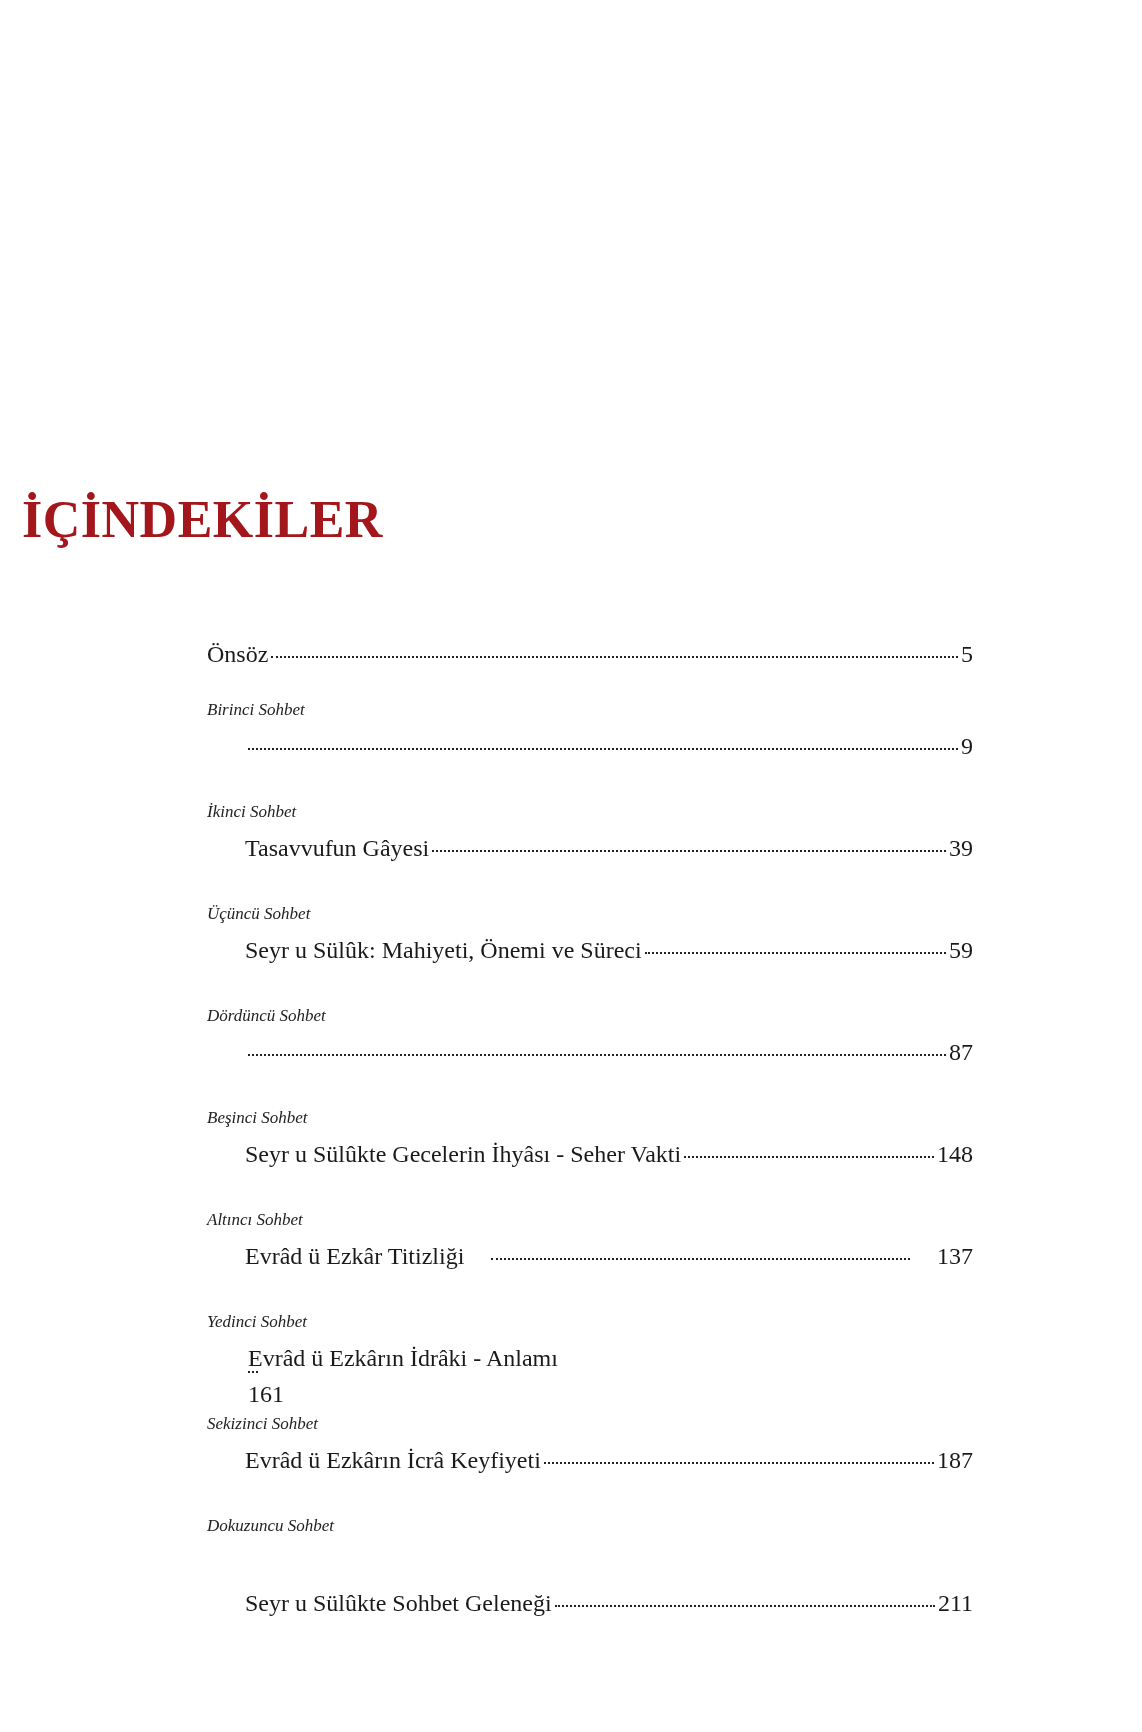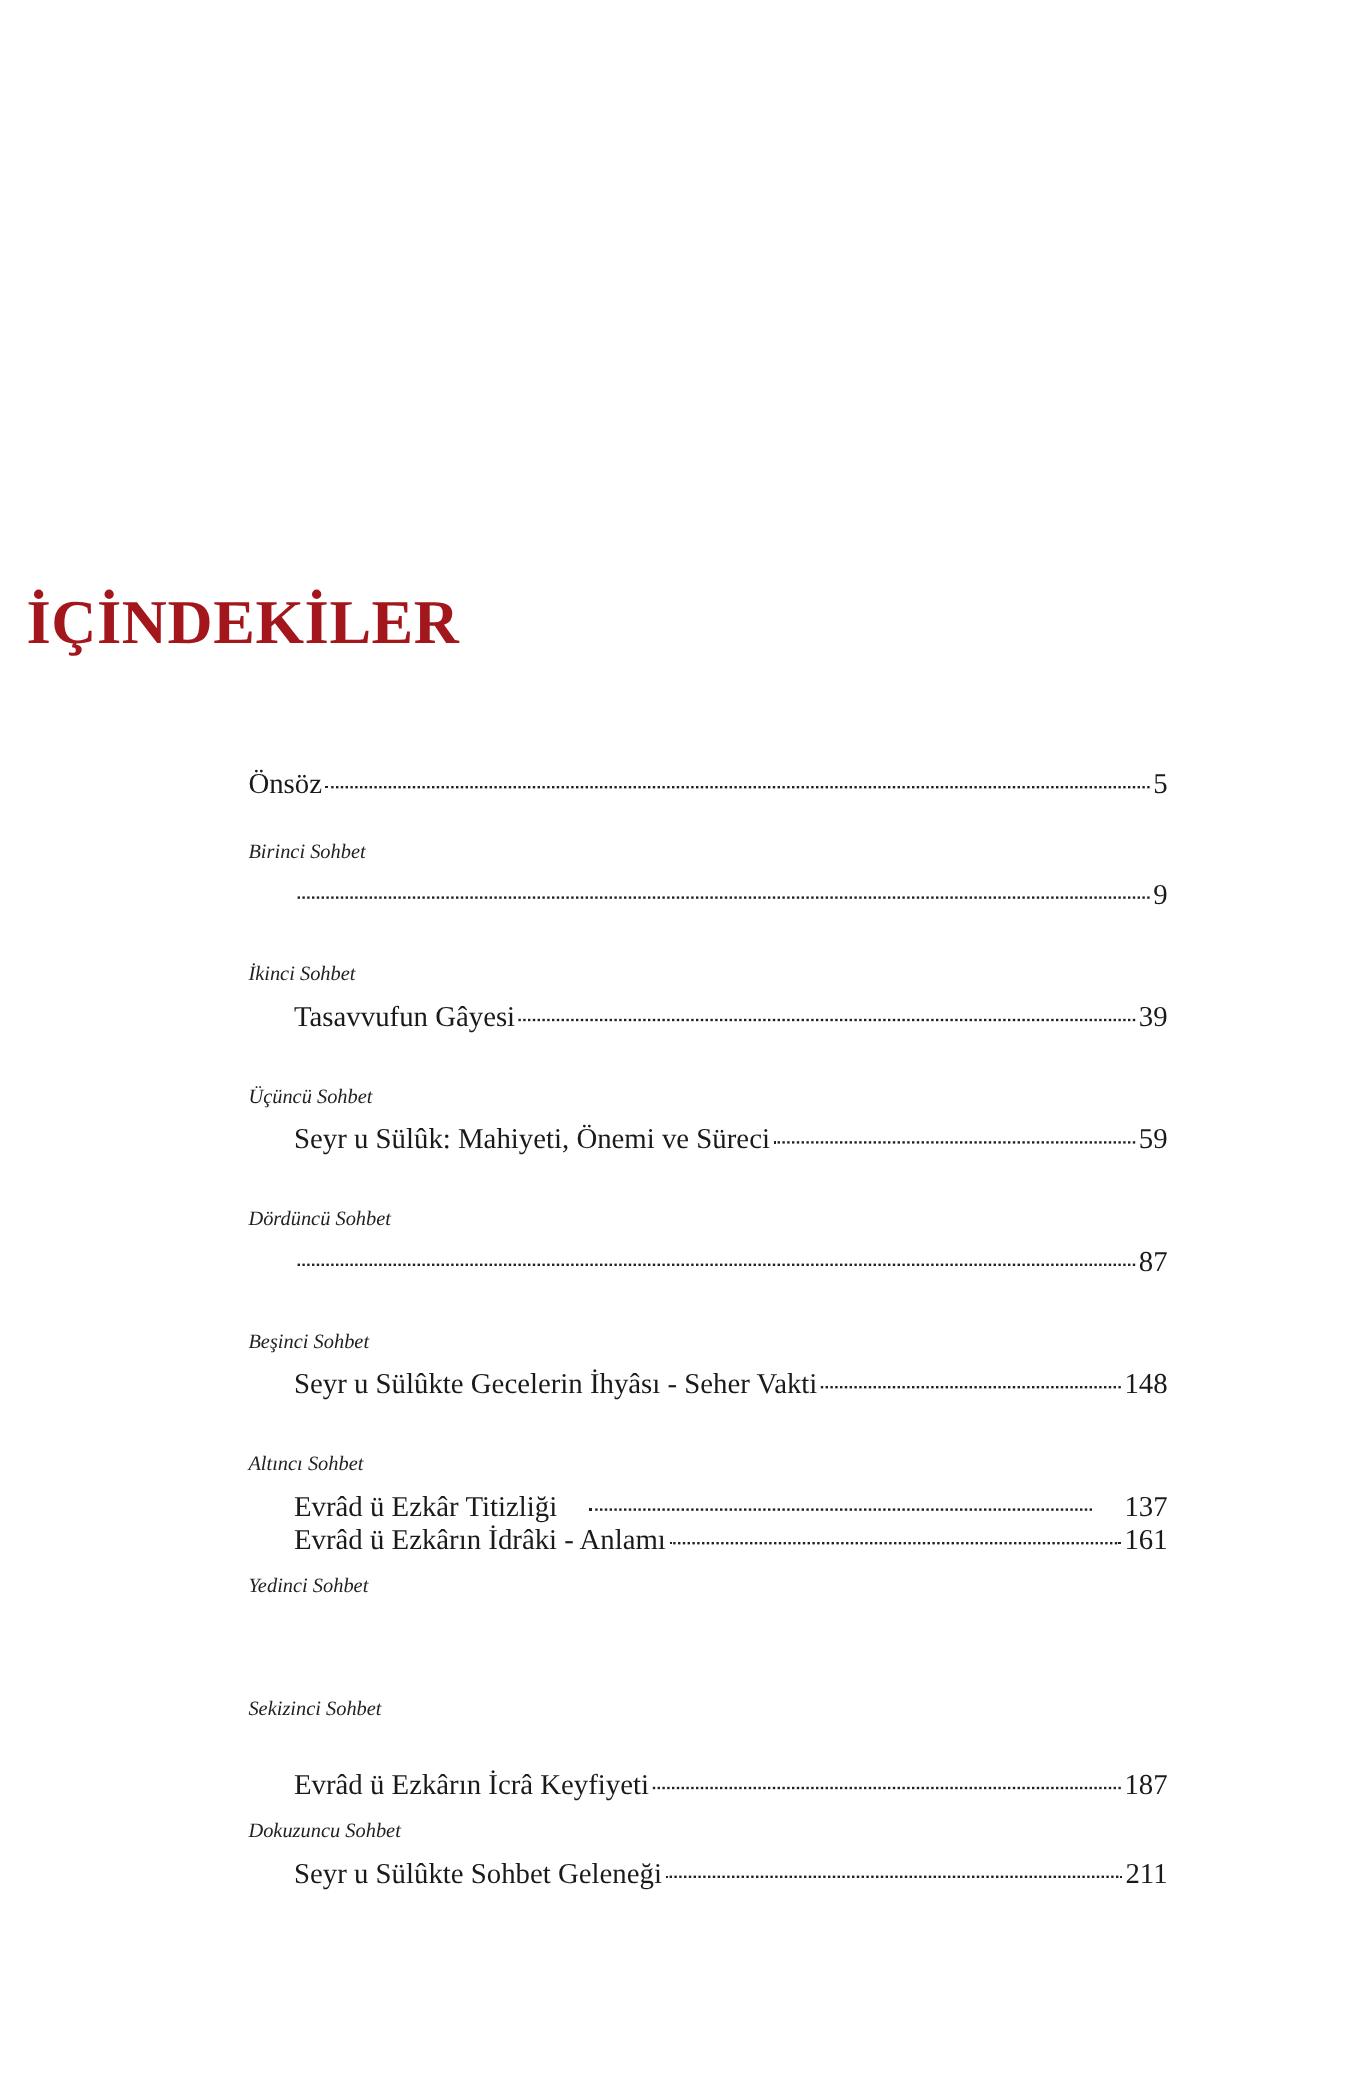--- a/index.html
+++ b/index.html
@@ -65,32 +65,32 @@
   </div>
 
   <div class="heading" style="top:1203px;">Altıncı Sohbet</div>
   <div class="row indent" style="top:1239px;gap:24px;">
     <span class="label">Evrâd ü Ezkâr Titizliği</span>
     <span class="leader"></span>
     <span class="page">137</span>
   </div>
 
   <div class="heading" style="top:1305px;">Yedinci Sohbet</div>
-  <div class="row indent" style="top:1267px;">
+  <div class="row indent" style="top:1341px;flex-direction:column;">
     <span class="label">Evrâd ü Ezkârın İdrâki - Anlamı</span>
     <span class="leader"></span>
     <span class="page">161</span>
   </div>
 
   <div class="heading" style="top:1407px;">Sekizinci Sohbet</div>
-  <div class="row indent" style="top:1443px;margin-top:28px;">
+  <div class="row indent" style="top:1443px;">
     <span class="label">Evrâd ü Ezkârın İcrâ Keyfiyeti</span>
     <span class="leader"></span>
     <span class="page">187</span>
   </div>
 
   <div class="heading" style="top:1509px;">Dokuzuncu Sohbet</div>
-  <div class="row indent" style="top:1545px;justify-content:flex-end;">
+  <div class="row indent" style="top:1586px;justify-content:flex-end;">
     <span class="label">Seyr u Sülûkte Sohbet Geleneği</span>
     <span class="leader"></span>
     <span class="page">211</span>
   </div>
 </div>
 
 </body></html>

